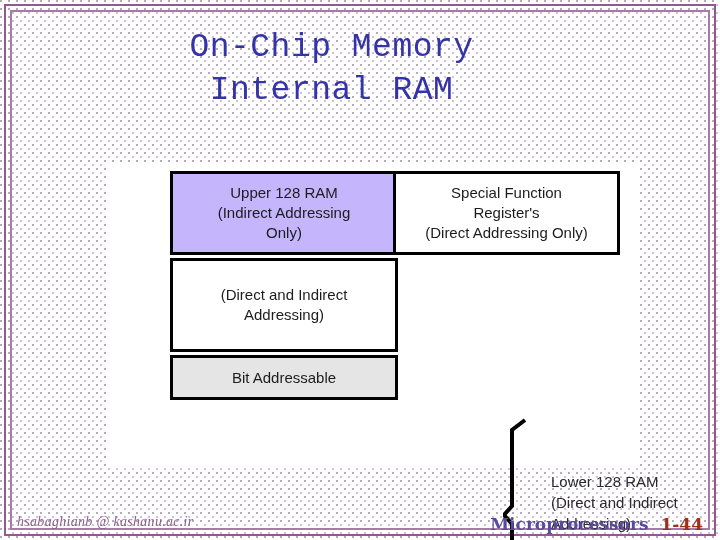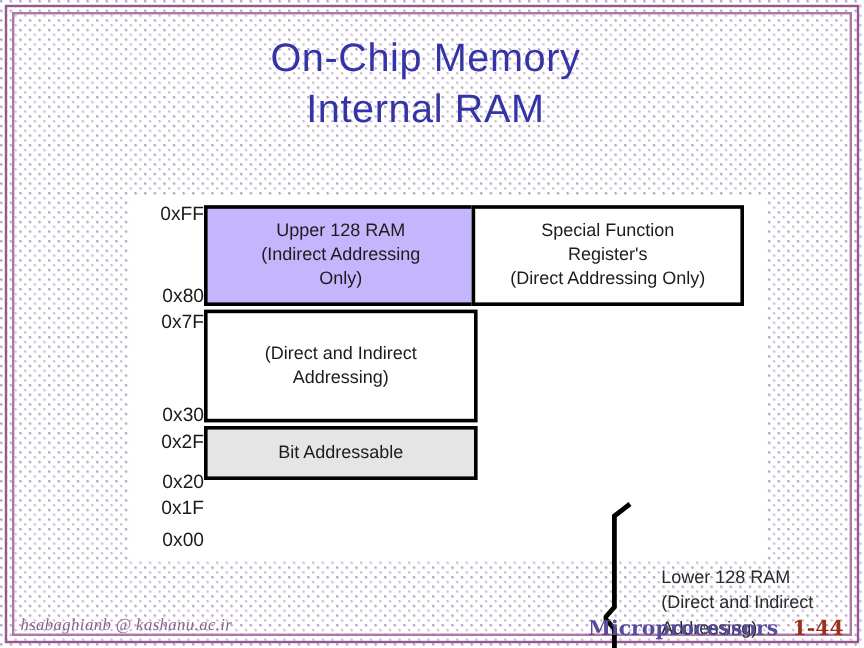--- a/index.html
+++ b/index.html
@@ -45,26 +45,25 @@
     pointer-events: none;
   }
 
   
   #title {
     position: absolute;
     left: 0; top: 26px;
     width: 663px;
     text-align: center;
     color: #3434a8;
-    font-family: Liberation Sans, sans-serif;
+    font-family: Liberation Mono, monospace;
     font-size: 33px;
     line-height: 43px;
     letter-spacing: 0.5px;
     white-space: pre-line;
-    margin-left: 23px;
   }
 
   
   #diagram {
     position: absolute;
     left: 108px; top: 163px;
     width: 530px; height: 304px;
     background: #ffffff;
   }
 
@@ -151,31 +150,20 @@
 <div id="slide">
 
   <div id="frame-outer"></div>
   <div id="frame-inner"></div>
 
   <div id="title">On-Chip Memory
 Internal RAM</div>
 
   <div id="diagram">
 
-    <div id="addr-col">
-
-    <div class="addr" style="top: 8px;">0xFF</div>
-        <div class="addr" style="top: 77px;">0x80</div>
-        <div class="addr" style="top: 98px;">0x7F</div>
-        <div class="addr" style="top: 176px;">0x30</div>
-        <div class="addr" style="top: 198px;">0x2F</div>
-        <div class="addr" style="top: 232px;">0x20</div>
-        <div class="addr" style="top: 253px;">0x1F</div>
-        <div class="addr" style="top: 280px;">0x00</div>
-      </div>
 
     <div class="membox" style="left: 62px; top: 8px; width: 228px; height: 84px; background: #c4b5fd;">Upper 128 RAM
 (Indirect Addressing
 Only)</div>
       <div class="membox" style="left: 62px; top: 95px; width: 228px; height: 94px; background: rgb(255, 255, 255);">(Direct and Indirect
 Addressing)</div>
       <div class="membox green" style="left: 62px; top: 192px; width: 228px; height: 45px; background: #e5e5e5;">Bit Addressable</div>
       <div class="membox" style="left: 285px; top: 8px; width: 227px; height: 84px; background: rgb(255, 255, 255);">Special Function
 Register's
 (Direct Addressing Only)</div>

